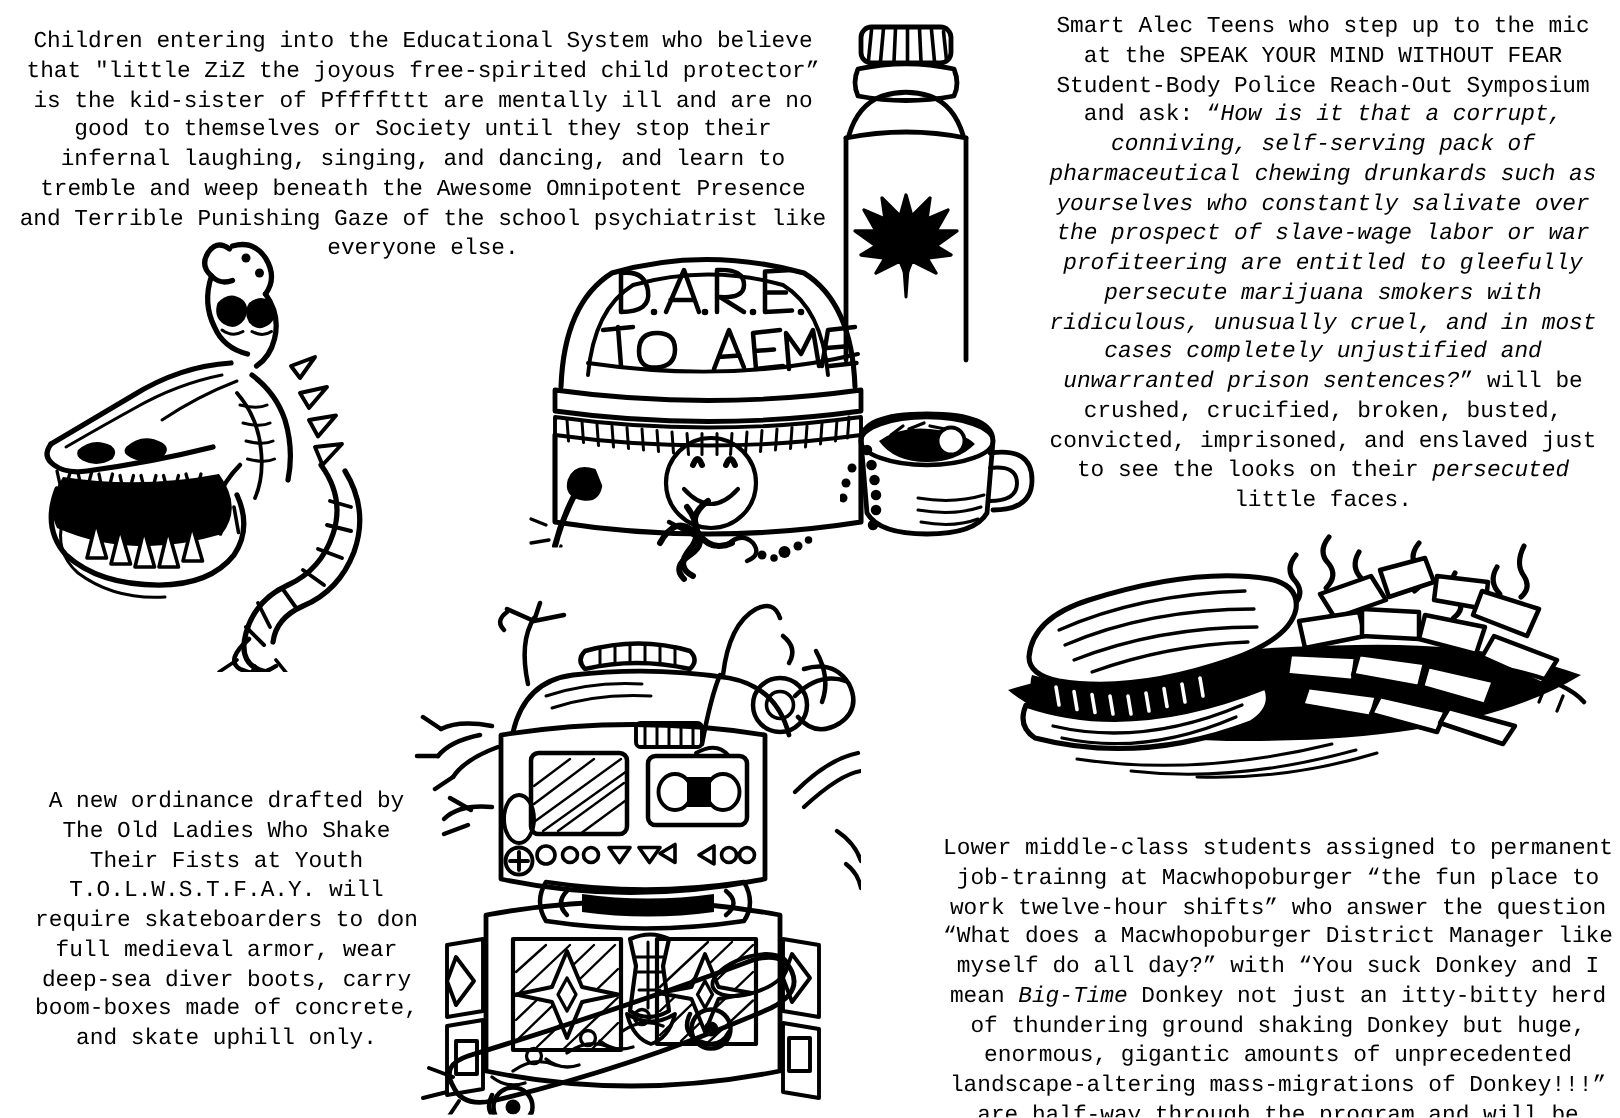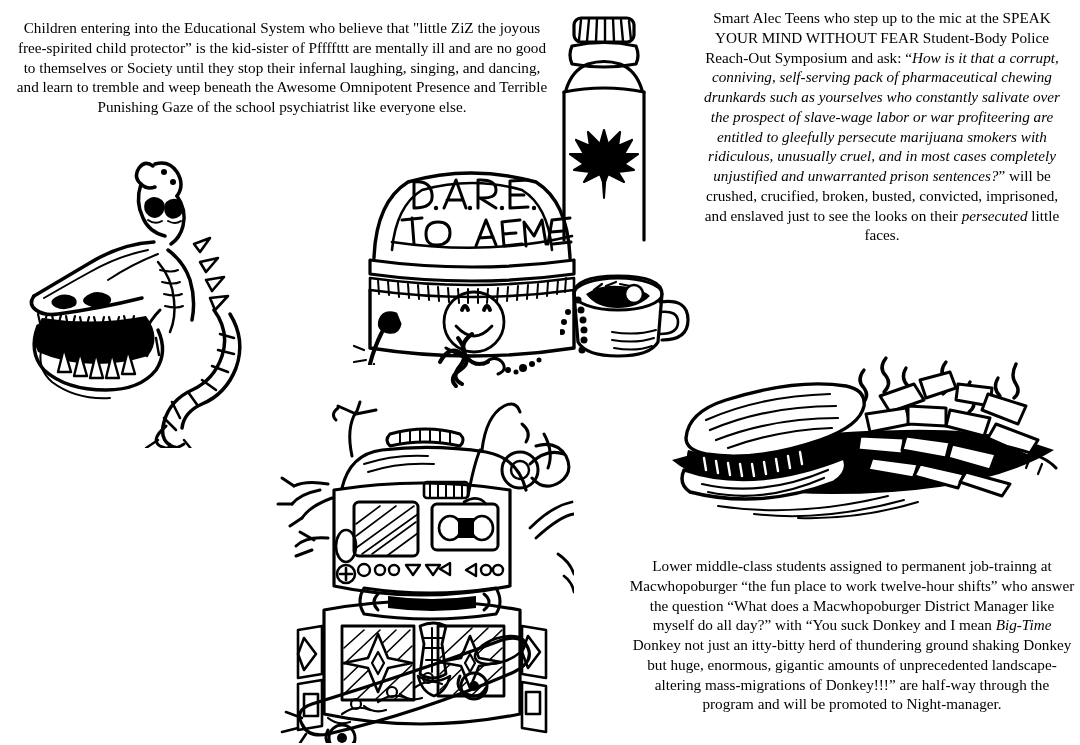--- a/index.html
+++ b/index.html
@@ -7,21 +7,21 @@
     margin: 0;
     padding: 0;
     background: #ffffff;
   }
   #page {
     position: relative;
     width: 1080px;
     height: 745px;
     background: #ffffff;
     overflow: hidden;
-    font-family: Liberation Serif, serif;
+    font-family: Liberation Mono, monospace;
     color: #000000;
   }
   .textblock {
     position: absolute;
     text-align: center;
     color: #000000;
     line-height: 1.30;
     -webkit-font-smoothing: antialiased;
   }
   .textblock p {
@@ -75,20 +75,23 @@
 <div id="page">
 
   <div class="textblock" id="block-school">
     <p>Children entering into the Educational System who believe that "little ZiZ the joyous free-spirited child protector” is the kid-sister of Pffffttt are mentally ill and are no good to themselves or Society until they stop their infernal laughing, singing, and dancing, and learn to tremble and weep beneath the Awesome Omnipotent Presence and Terrible Punishing Gaze of the school psychiatrist like everyone else.</p>
   </div>
 
   <div class="textblock" id="block-teens">
     <p><span>Smart Alec Teens who step up to the mic at the SPEAK YOUR MIND WITHOUT FEAR Student-Body Police Reach-Out Symposium and ask: “</span><span class="ital">How is it that a corrupt, conniving, self-serving pack of pharmaceutical chewing drunkards such as yourselves who constantly salivate over the prospect of slave-wage labor or war profiteering are entitled to gleefully persecute marijuana smokers with ridiculous, unusually cruel, and in most cases completely unjustified and unwarranted prison sentences?</span><span>” will be crushed, crucified, broken, busted, convicted, imprisoned, and enslaved just to see the looks on their </span><span class="ital">persecuted</span><span> little faces.</span></p>
   </div>
 
+  <div class="textblock" id="block-ordinance">
+    <p>A new ordinance drafted by The Old Ladies Who Shake Their Fists at Youth T.O.L.W.S.T.F.A.Y. will require skateboarders to don full medieval armor, wear deep-sea diver boots, carry boom-boxes made of concrete, and skate uphill only.</p>
+  </div>
 
   <div class="textblock" id="block-burger">
     <p><span>Lower middle-class students assigned to permanent job-trainng at Macwhopoburger “the fun place to work twelve-hour shifts” who answer the question “What does a Macwhopoburger District Manager like myself do all day?” with “You suck Donkey and I mean </span><span class="ital">Big-Time</span><span> Donkey not just an itty-bitty herd of thundering ground shaking Donkey but huge, enormous, gigantic amounts of unprecedented landscape-altering mass-migrations of Donkey!!!” are half-way through the program and will be promoted to Night-manager.</span></p>
   </div>
 
   <div class="art" id="art-creature">
     <svg viewBox="0 0 250 290" width="250" height="290" fill="none" stroke="#000" stroke-width="3" stroke-linecap="round" stroke-linejoin="round" aria-hidden="true">
 
       <path d="M145 8 q-8 -6 -14 2 q-6 9 2 16 q6 6 14 3" stroke-width="3.5"></path>
       <path d="M147 6 q14 -4 22 8 q8 13 0 24" stroke-width="3.5"></path>

